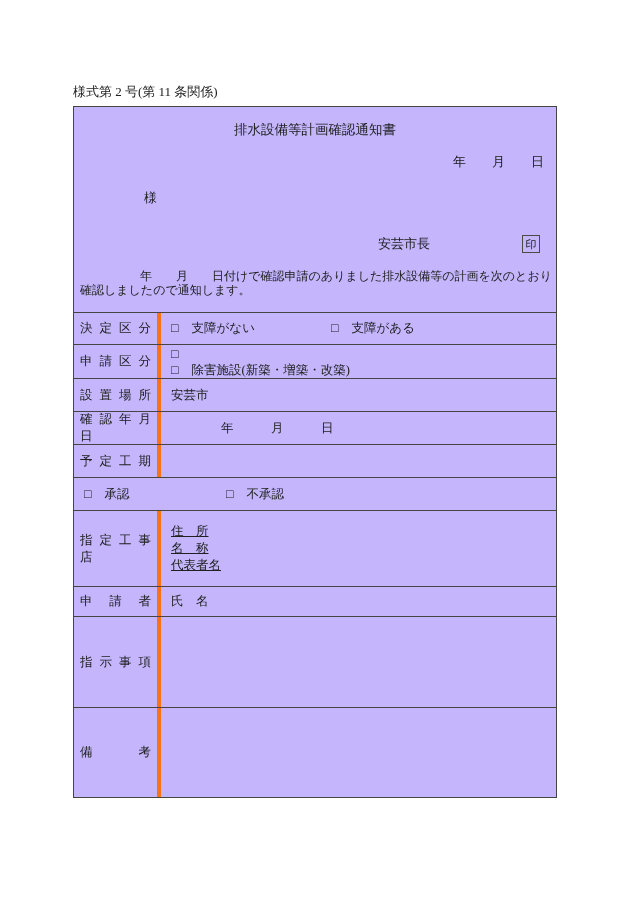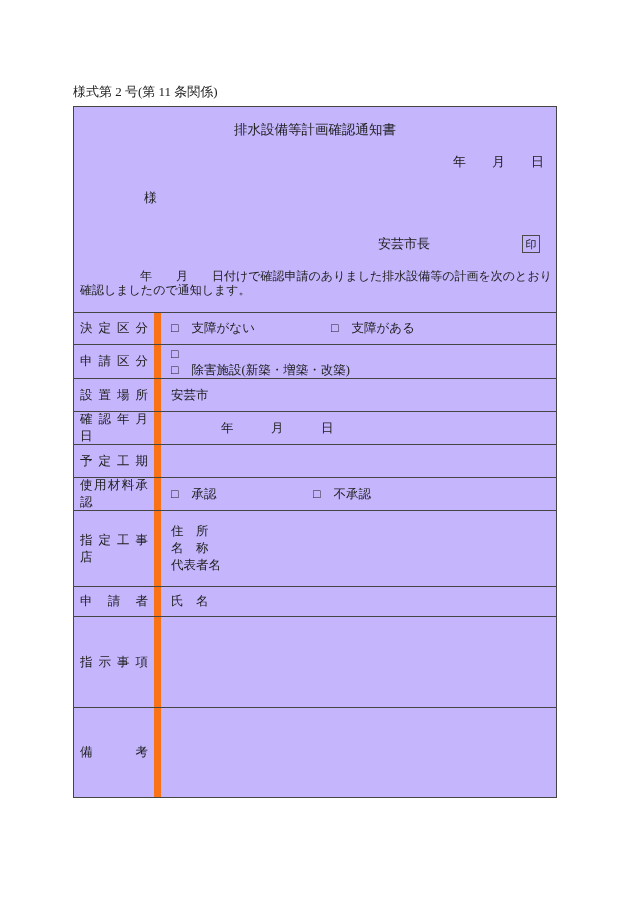--- a/index.html
+++ b/index.html
@@ -97,21 +97,21 @@
   }
   
   .frow {
     display: flex;
     border-top: 1px solid #454545;
   }
   .lcell {
     width: 87px;
     min-width: 87px;
     box-sizing: border-box;
-    border-right: 7px solid #f97316;
+    border-right: 4px solid #f97316;
     display: flex;
     align-items: center;
     padding: 0 6px;
     font-size: 12.5px;
   }
   .lcell > span {
     display: inline-block;
     width: 100%;
     text-align: justify;
     text-align-last: justify;
@@ -150,20 +150,21 @@
   }
   .cbx-line {
     display: flex;
     align-items: center;
     line-height: 16px;
     white-space: pre;
   }
   .stack-line {
     line-height: 17px;
     white-space: pre;
+    text-decoration: underline;
   }
 </style>
 </head>
 <body>
 
 <div class="page">
 
   <p class="form-number">様式第 2 号(第 11 条関係)</p>
 
   <div class="doc-box">
@@ -235,23 +236,20 @@
       </div>
     </div>
 
     <div class="frow h32">
       <div class="lcell">
         <span>予 定 工 期</span>
       </div>
     </div>
 
     <div class="frow h32">
-      <div class="lcell">
-        <span>使用材料承認</span>
-      </div>
       <div class="vcell">
         <span class="opt opt-col-w142">
           <span class="cbx">□</span>
           <span>承認</span>
         </span>
         <span class="opt">
           <span class="cbx">□</span>
           <span>不承認</span>
         </span>
       </div>

